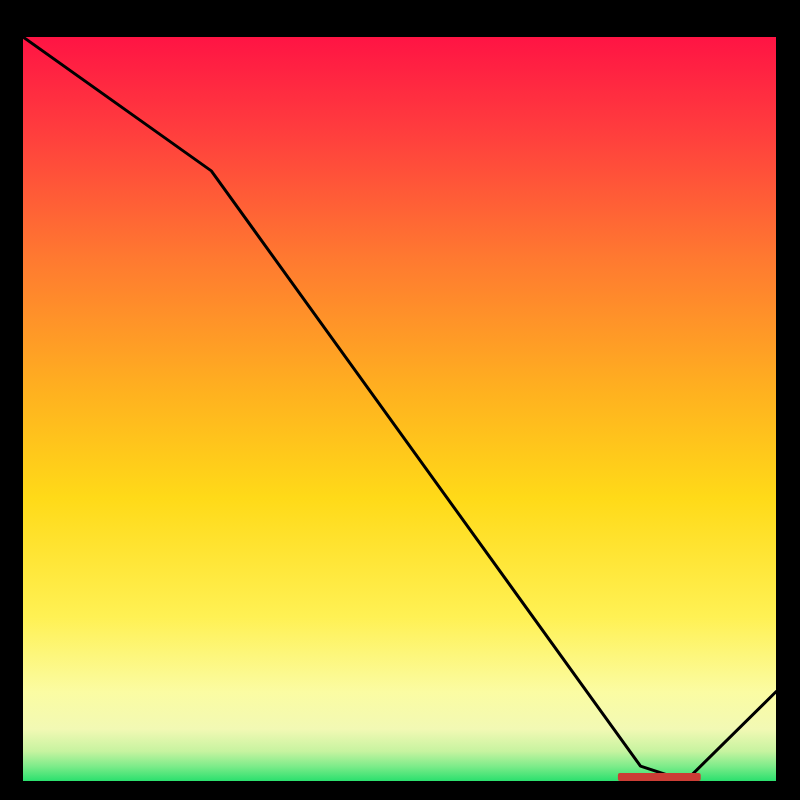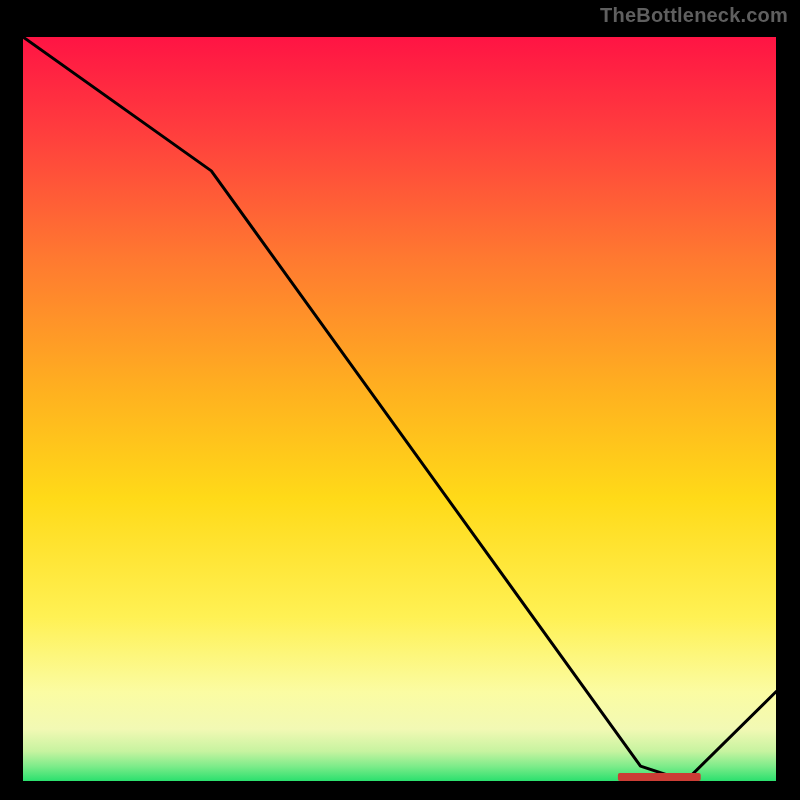--- a/index.html
+++ b/index.html
@@ -35,21 +35,20 @@
     top: 9px;
     width: 753px;
     height: 744px;
   }
   svg.chart { display: block; width: 100%; height: 100%; }
 </style>
 </head>
 <body>
 
 <div class="frame">
-  <div class="attribution">TheBottleneck.com</div>
 
   <div class="plot-outer">
     <div class="plot-inner">
       <svg class="chart" viewBox="0 0 753 744" preserveAspectRatio="none">
         <defs>
           <linearGradient id="bg-grad" x1="0" y1="0" x2="0" y2="1">
             <stop offset="0%" stop-color="#ff1444"></stop>
             <stop offset="12%" stop-color="#ff3b3e"></stop>
             <stop offset="30%" stop-color="#ff7a30"></stop>
             <stop offset="48%" stop-color="#ffb21f"></stop>

